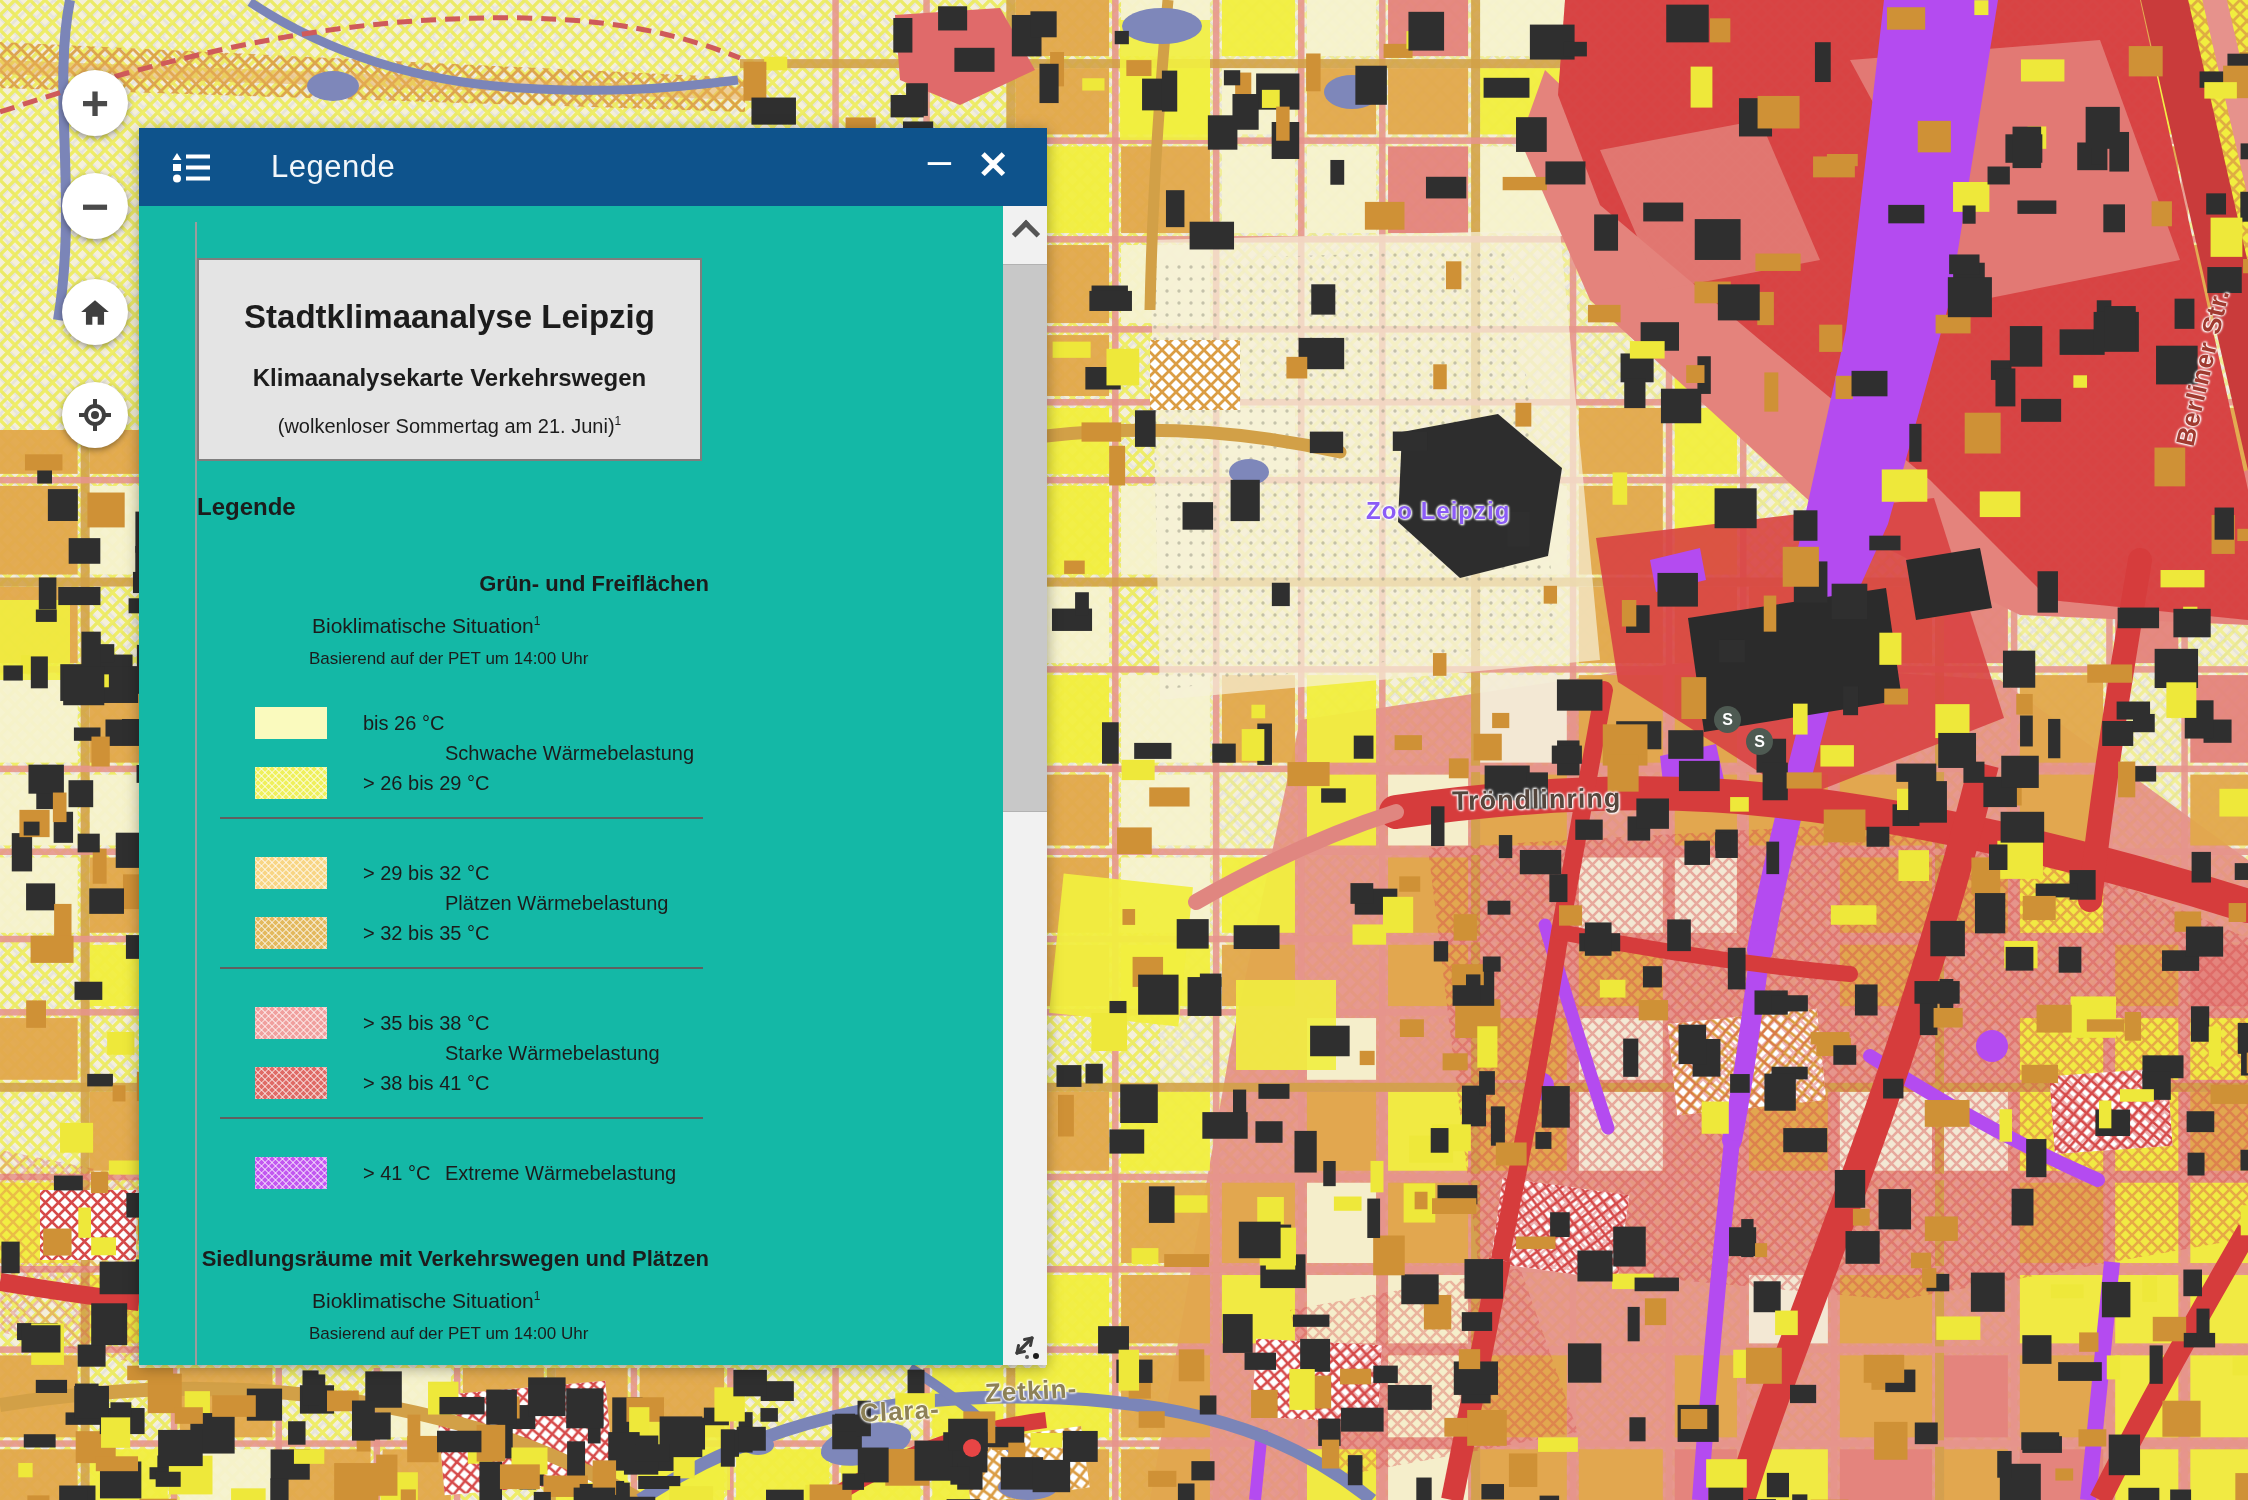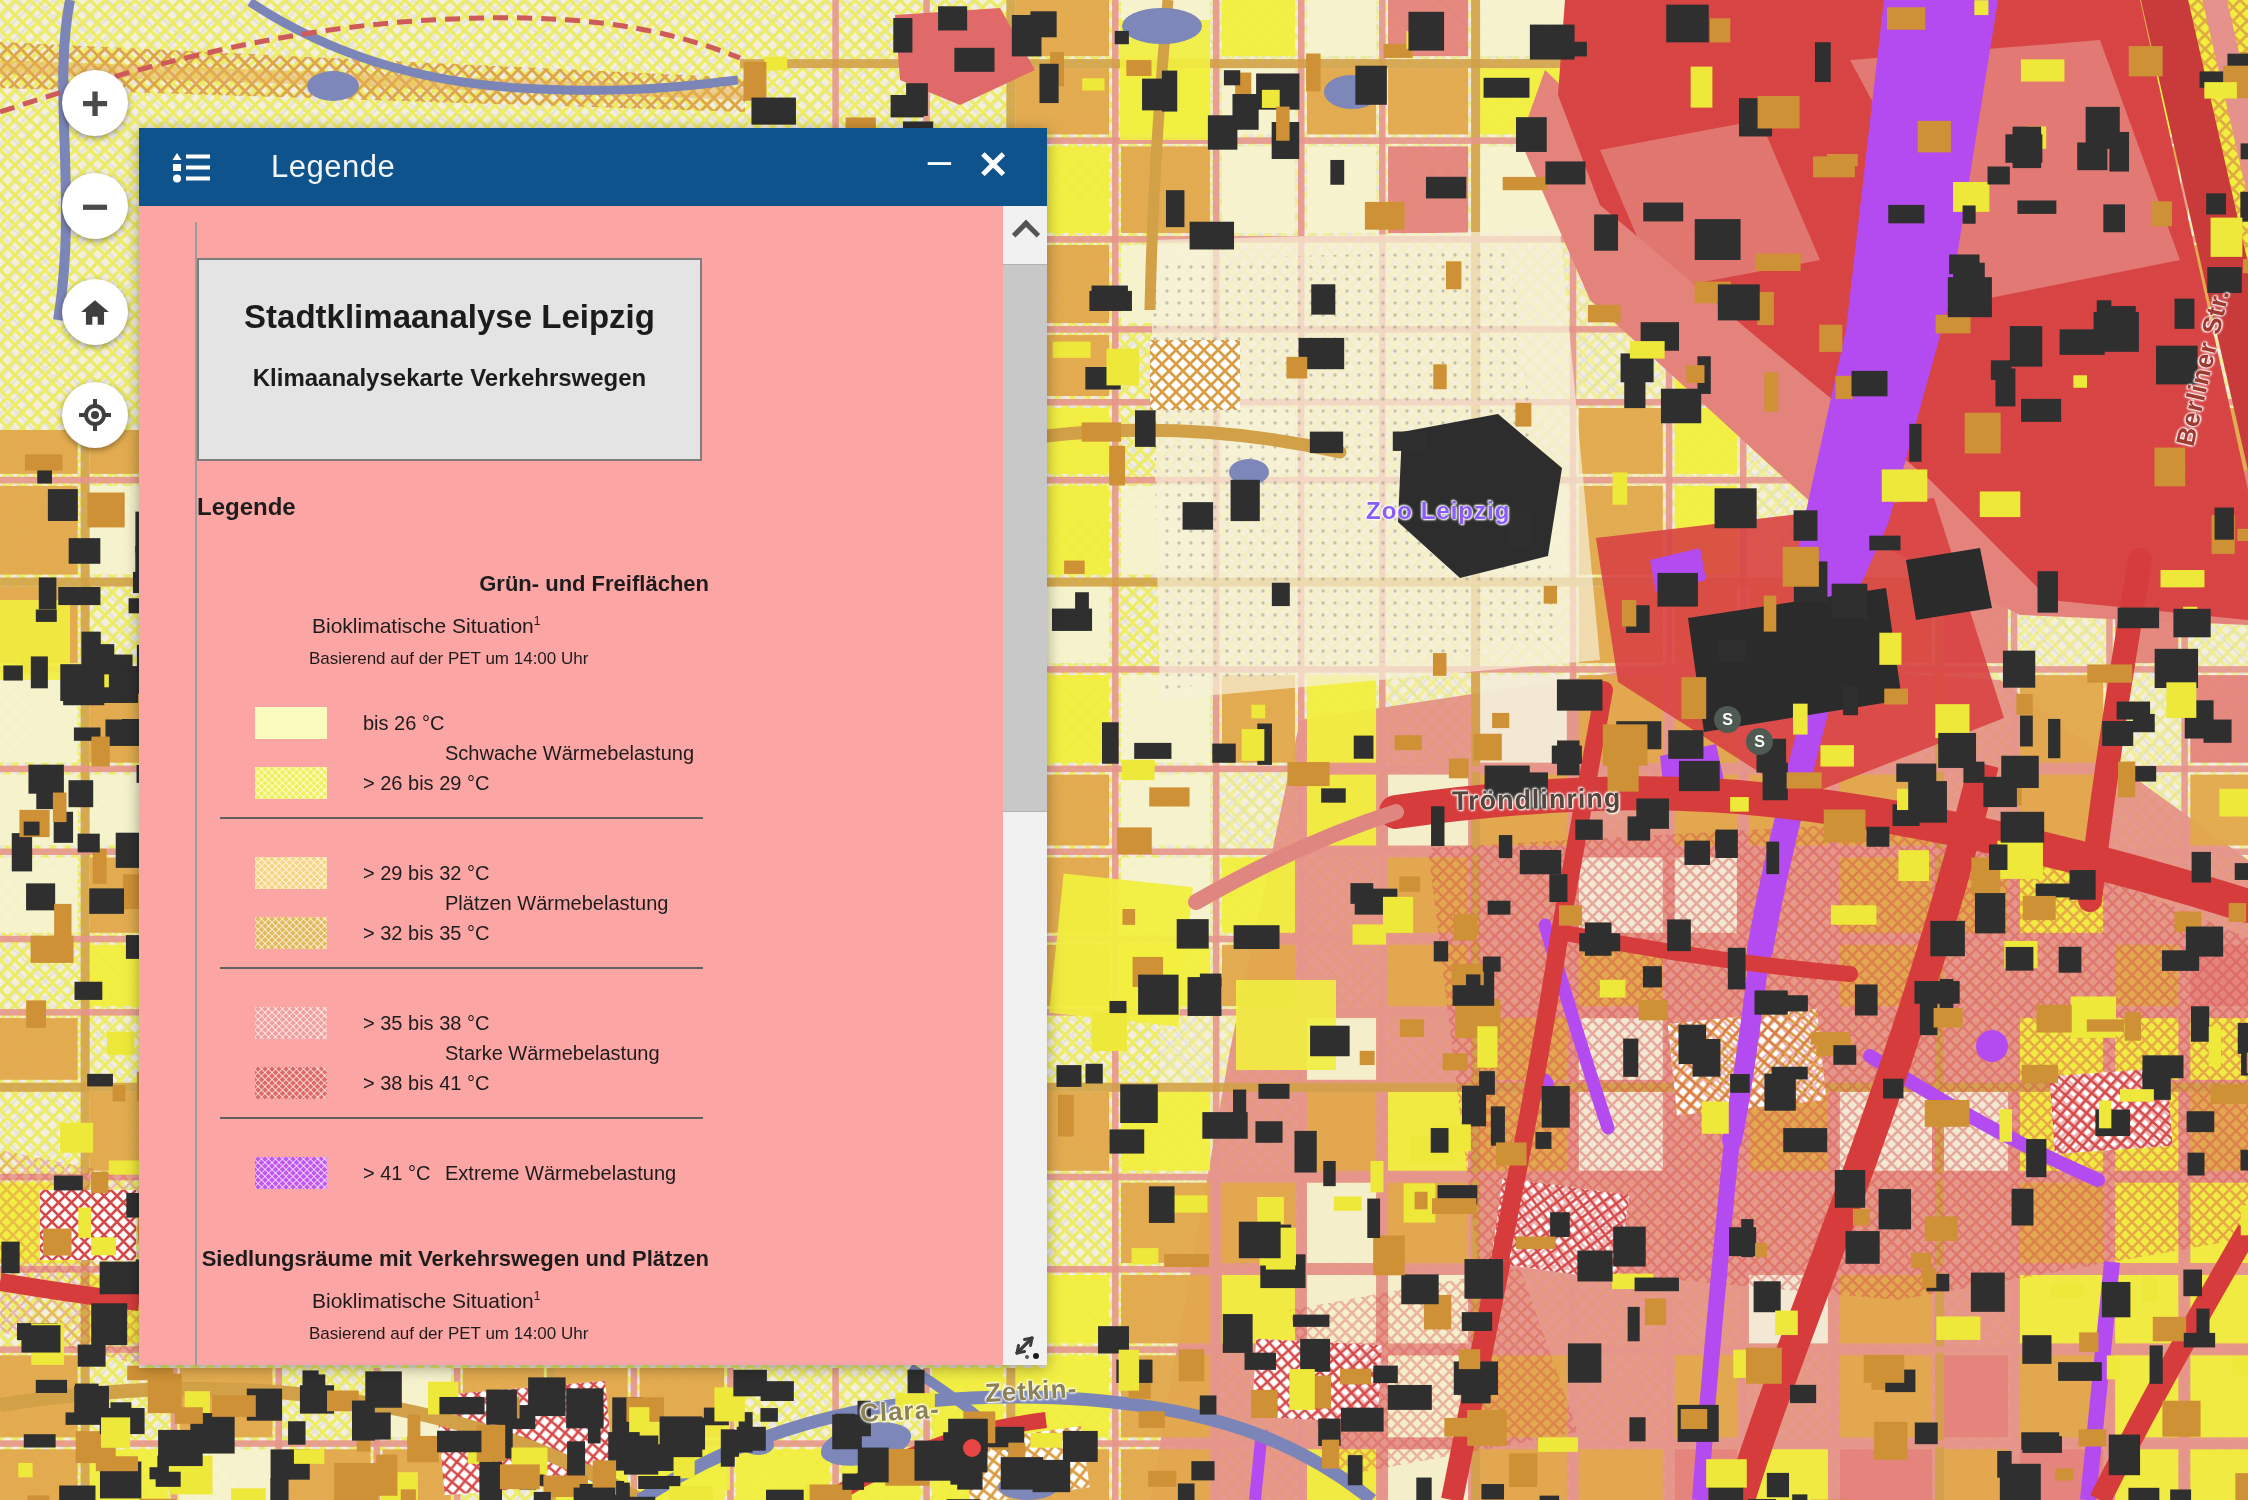--- a/index.html
+++ b/index.html
@@ -26,21 +26,21 @@
   
   #panel{position:absolute;left:139px;top:128px;width:908px;height:1237px;z-index:20;
          box-shadow:0 3px 14px rgba(0,0,0,.35);background:#fff;}
   #panel-header{position:absolute;left:0;top:0;right:0;height:78px;background:#0e538c;
          display:flex;align-items:center;color:#fff;cursor:move;}
   #panel-header .hicon{margin-left:32px;}
   #panel-title{margin-left:60px;font-size:31px;letter-spacing:.5px;color:#f2f7fb;}
   #btn-min{margin-left:auto;font-size:42px;line-height:30px;padding:0 26px 14px 0;cursor:pointer;}
   #btn-close{font-size:38px;font-weight:bold;padding:0 38px 4px 0;cursor:pointer;}
 
-  #panel-content{position:absolute;left:0;top:78px;right:0;bottom:0;background:#fca5a5;overflow:hidden;}
+  #panel-content{position:absolute;left:0;top:78px;right:0;bottom:0;background:#14b8a6;overflow:hidden;}
 
   
   #vscroll{position:absolute;right:0;top:0;bottom:0;width:44px;background:#f1f1f1;}
   #scroll-up{position:absolute;top:0;left:0;width:44px;height:46px;cursor:pointer;}
   #scroll-up .chev{position:absolute;left:13px;top:18px;width:15px;height:15px;
        border-left:5px solid #555;border-top:5px solid #555;transform:rotate(45deg);}
   #scroll-thumb{position:absolute;left:0;top:58px;width:44px;height:546px;background:#c8c8c8;
        border-top:1px solid #b2b2b2;border-bottom:1px solid #b2b2b2;cursor:pointer;}
   #resize-handle{position:absolute;right:4px;bottom:2px;width:36px;height:36px;cursor:nwse-resize;z-index:5;}
 
@@ -1196,20 +1196,21 @@
     <span id="panel-title">Legende</span>
     <span id="btn-min">–</span>
     <span id="btn-close">✕</span>
   </div>
 
   <div id="panel-content">
     <div id="legend-doc">
       <div id="title-box">
         <div class="t1">Stadtklimaanalyse Leipzig</div>
         <div class="t2">Klimaanalysekarte Verkehrswegen</div>
+        <div class="t3"><span>(wolkenloser Sommertag am 21. Juni)</span><sup>1</sup></div>
       </div>
       <div id="legend-heading">Legende</div>
       <div id="legend-sections">
           <div class="sec">
             <div class="sec-title">Grün- und Freiflächen</div>
             <div class="sec-sub">Bioklimatische Situation<sup>1</sup></div>
             <div class="sec-note">Basierend auf der PET um 14:00 Uhr</div>
             <div class="group">
               <div class="entries">
                 <div class="entry">

